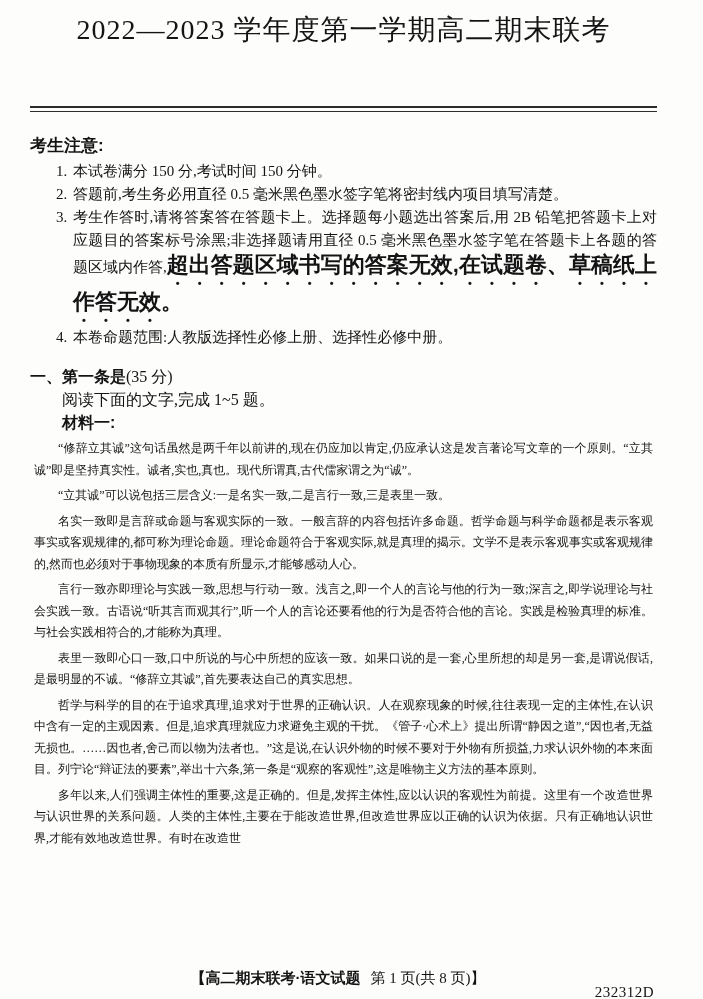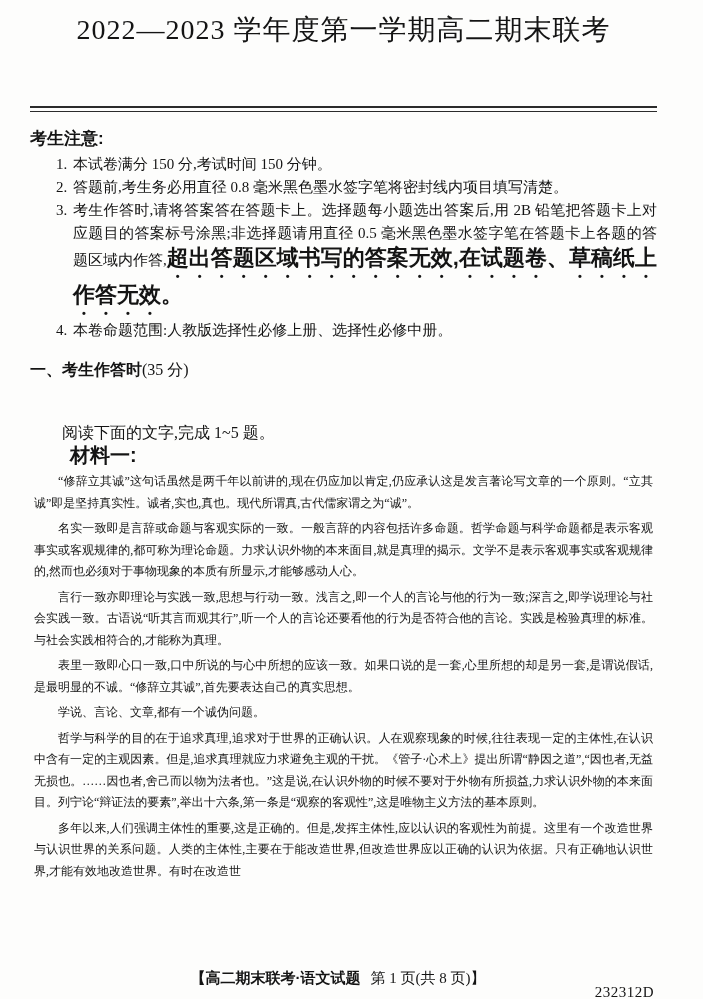--- a/index.html
+++ b/index.html
@@ -36,21 +36,21 @@
     letter-spacing:16px;
     text-indent:16px;
   }
   .double-rule{
     margin-top:58px;
     height:3px;
     border-top:2px solid #2b2b2b;
     border-bottom:1px solid #2b2b2b;
   }
   
-  .notice{margin-top:16px;}
+  .notice{margin-top:23px;}
   .notice-heading{
     font-family:"Liberation Sans","DejaVu Sans",sans-serif;
     font-weight:700;
     font-size:17px;
     line-height:22px;
   }
   .notice-items{margin-top:3px;}
   .notice-item{
     display:flex;
     margin-left:26px;
@@ -82,24 +82,23 @@
     font-weight:400;
   }
   .sec-subheading{
     font-size:16px;
     line-height:23px;
   }
   .sec-instruction{
     font-size:16px;
     line-height:23px;
     text-indent:2em;
-    margin-top:40px;
   }
   .material-label{
-    font-size:20px;
+    font-size:16px;
     line-height:23px;
     text-indent:2em;
     font-weight:700;
     font-family:"Liberation Sans","DejaVu Sans",sans-serif;
   }
   .body-text p{
     margin:4px;
     font-size:12px;
     line-height:21.5px;
     text-indent:2em;
@@ -142,44 +141,44 @@
 
   <div class="notice">
     <div class="notice-heading">考生注意:</div>
     <div class="notice-items">
       <div class="notice-item">
         <span class="num">1.</span>
         <span class="txt"><span>本试卷满分 150 分,考试时间 150 分钟。</span></span>
       </div>
       <div class="notice-item">
         <span class="num">2.</span>
-        <span class="txt"><span>答题前,考生务必用直径 0.8 毫米黑色墨水签字笔将密封线内项目填写清楚。</span></span>
+        <span class="txt"><span>答题前,考生务必用直径 0.5 毫米黑色墨水签字笔将密封线内项目填写清楚。</span></span>
       </div>
       <div class="notice-item">
         <span class="num">3.</span>
         <span class="txt"><span>考生作答时,请将答案答在答题卡上。选择题每小题选出答案后,用 2B 铅笔把答题卡上对应题目的答案标号涂黑;非选择题请用直径 0.5 毫米黑色墨水签字笔在答题卡上各题的答题区域内作答,</span><span class="em-dots">超出答题区域书写的答案无效,在试题卷、草稿纸上作答无效。</span></span>
       </div>
       <div class="notice-item">
         <span class="num">4.</span>
         <span class="txt"><span>本卷命题范围:人教版选择性必修上册、选择性必修中册。</span></span>
       </div>
     </div>
   </div>
 
   <div class="section">
-    <div class="sec-heading"><span>一、考生作答时</span><span class="score">(35 分)</span></div>
+    <div class="sec-heading"><span>一、第一条是</span><span class="score">(35 分)</span></div>
     <div class="sec-instruction">阅读下面的文字,完成 1~5 题。</div>
     <div class="material-label">材料一:</div>
 
     <div class="body-text">
       <p>“修辞立其诚”这句话虽然是两千年以前讲的,现在仍应加以肯定,仍应承认这是发言著论写文章的一个原则。“立其诚”即是坚持真实性。诚者,实也,真也。现代所谓真,古代儒家谓之为“诚”。</p>
-      <p>名实一致即是言辞或命题与客观实际的一致。一般言辞的内容包括许多命题。哲学命题与科学命题都是表示客观事实或客观规律的,都可称为理论命题。力求认识外物的本来面目,就是真理的揭示。文学不是表示客观事实或客观规律的,然而也必须对于事物现象的本质有所显示,才能够感动人心。</p>
+      <p>“立其诚”可以说包括三层含义:一是名实一致,二是言行一致,三是表里一致。</p>
+      <p>名实一致即是言辞或命题与客观实际的一致。一般言辞的内容包括许多命题。哲学命题与科学命题都是表示客观事实或客观规律的,都可称为理论命题。理论命题符合于客观实际,就是真理的揭示。文学不是表示客观事实或客观规律的,然而也必须对于事物现象的本质有所显示,才能够感动人心。</p>
       <p>言行一致亦即理论与实践一致,思想与行动一致。浅言之,即一个人的言论与他的行为一致;深言之,即学说理论与社会实践一致。古语说“听其言而观其行”,听一个人的言论还要看他的行为是否符合他的言论。实践是检验真理的标准。与社会实践相符合的,才能称为真理。</p>
       <p>表里一致即心口一致,口中所说的与心中所想的应该一致。如果口说的是一套,心里所想的却是另一套,是谓说假话,是最明显的不诚。“修辞立其诚”,首先要表达自己的真实思想。</p>
-      <p>学说、言论、文章,都有一个诚伪问题。</p>
       <p>哲学与科学的目的在于追求真理,追求对于世界的正确认识。人在观察现象的时候,往往表现一定的主体性,在认识中含有一定的主观因素。但是,追求真理就应力求避免主观的干扰。《管子·心术上》提出所谓“静因之道”,“因也者,无益无损也。……因也者,舍己而以物为法者也。”这是说,在认识外物的时候不要对于外物有所损益,力求认识外物的本来面目。列宁论“辩证法的要素”,举出十六条,第一条是“观察的客观性”,这是唯物主义方法的基本原则。</p>
       <p>多年以来,人们强调主体性的重要,这是正确的。但是,发挥主体性,应以认识的客观性为前提。这里有一个改造世界与认识世界的关系问题。人类的主体性,主要在于能改造世界,但改造世界应以正确的认识为依据。只有正确地认识世界,才能有效地改造世界。有时在改造世</p>
     </div>
   </div>
 
   <div class="footer">
     <div class="footer-center">
       <span class="footer-title">【高二期末联考·语文试题</span><span class="footer-page">第 1 页(共 8 页)】</span>
     </div>
     <span class="paper-code">232312D</span>

